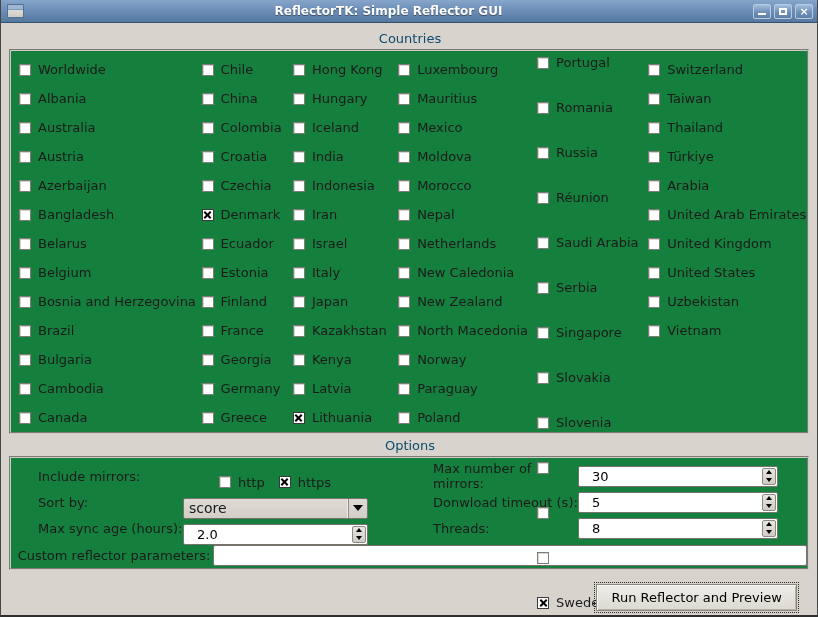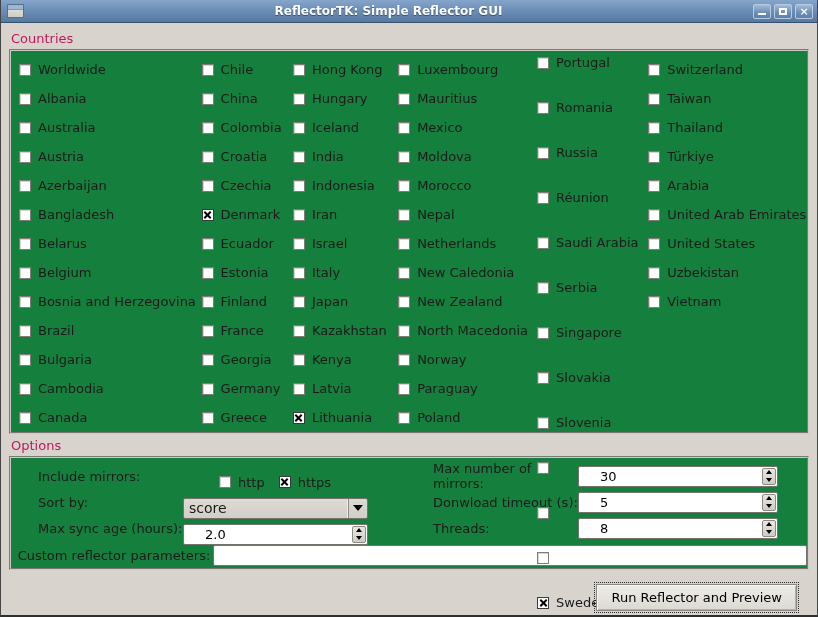--- a/index.html
+++ b/index.html
@@ -49,21 +49,21 @@
     background: linear-gradient(#a3bcd8, #6b8db5 60%, #5d81ab);
     position: relative; cursor: pointer;
   }
   .wbtn .glyph-bar { position: absolute; left: 4px; right: 4px; bottom: 3px; height: 2px; background: #fff; }
   .wbtn .glyph-box { position: absolute; left: 4px; top: 3px; width: 8px; height: 7px; border: 2px solid #fff; }
   .wbtn .glyph-x { position: absolute; inset: 0; color: #fff; font-weight: bold; font-size: 11px; line-height: 13px; text-align: center; }
 
   
   .client { flex: 1; padding: 7px 8px 0 8px; display: flex; flex-direction: column; }
 
-  .section-label { font-size: 13px; color: #be185d; padding: 1px 0 3px 2px; }
+  .section-label { font-size: 13px; color: #0c4a6e; padding: 1px 0 3px 2px; text-align: center; }
 
   .groupbox {
     border: 2px groove #cfccc6;
     background: #15803d;
   }
 
   
   .countries-box { height: 385px; padding: 4px 0 0 8px; display: flex; }
   .country-col { display: flex; flex-direction: column; }
   .country-col:nth-child(1) { width: 184px; }
@@ -115,21 +115,21 @@
   .tri-dn { width: 0; height: 0; border-left: 5px solid transparent; border-right: 5px solid transparent; border-top: 6px solid #000; }
 
   .spin {
     height: 21px; background: #fff;
     border: 1px solid #76736d; border-radius: 2px;
     display: flex; align-items: stretch;
   }
   .octrl .spin { width: 100%; }
   .spin-in {
     flex: 1; border: none; outline: none; background: transparent;
-    font-family: "DejaVu Sans", sans-serif; font-size: 13px; padding-left: 21px; min-width: 0;
+    font-family: "DejaVu Sans", sans-serif; font-size: 13px; padding-left: 13px; min-width: 0;
   }
   .spin-btns {
     width: 14px; margin: 1px; flex: 0 0 14px;
     border: 1px solid #8d8a84; border-radius: 2px;
     background: linear-gradient(#e9e7e2, #cfccc5);
     display: flex; flex-direction: column;
   }
   .sb { flex: 1; display: flex; align-items: center; justify-content: center; cursor: pointer; }
   .sb.up::after { content: ""; width: 0; height: 0; border-left: 3px solid transparent; border-right: 3px solid transparent; border-bottom: 4px solid #000; }
   .sb.dn::after { content: ""; width: 0; height: 0; border-left: 3px solid transparent; border-right: 3px solid transparent; border-top: 4px solid #000; }
@@ -470,20 +470,24 @@
           <label class="cb">
             <span class="box"></span>
             <span class="cl">Arabia</span>
           </label>
           <label class="cb">
             <span class="box"></span>
             <span class="cl">United Arab Emirates</span>
           </label>
           <label class="cb">
             <span class="box"></span>
+            <span class="cl">United Kingdom</span>
+          </label>
+          <label class="cb">
+            <span class="box"></span>
             <span class="cl">United States</span>
           </label>
           <label class="cb">
             <span class="box"></span>
             <span class="cl">Uzbekistan</span>
           </label>
           <label class="cb">
             <span class="box"></span>
             <span class="cl">Vietnam</span>
           </label>

